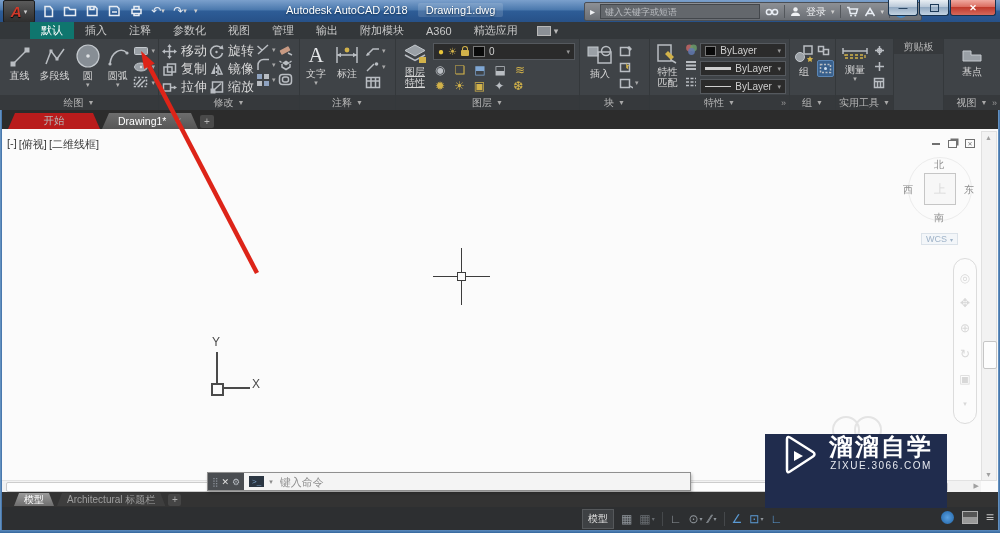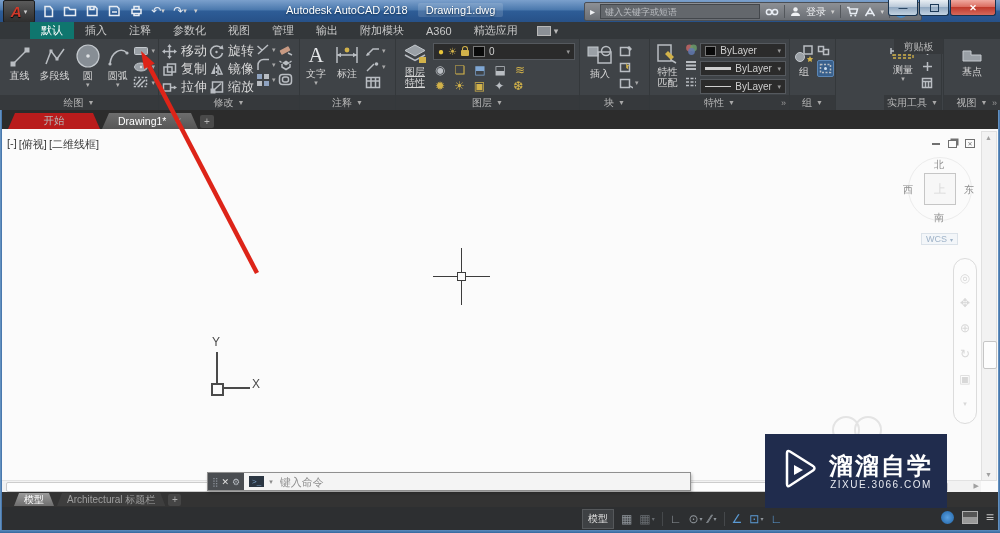--- a/index.html
+++ b/index.html
@@ -147,21 +147,21 @@
   .sbsep{width:1px;height:14px;background:#45484b;}
   .sbright{position:absolute;right:6px;top:3px;display:flex;align-items:center;gap:8px;}
   .sbbadge{width:13px;height:13px;border-radius:50%;background:radial-gradient(#5aa0e0,#1f62a5);}
   .cleanscreen{width:14px;height:11px;border:1px solid #b0b0b0;background:linear-gradient(#555 50%,#9a9a9a 50%);}
   .hamb{color:#c0c0c0;font-size:14px;line-height:14px;}
   .bottomedge{position:absolute;left:0;top:530px;width:1000px;height:3px;
     background:linear-gradient(#5c8cbe,#35669c);}
   .sideedge{position:absolute;top:110px;width:2px;height:420px;background:linear-gradient(90deg,#6f9cc8,#3c6ca4);z-index:5;}
   
   .watermark{position:absolute;left:765px;top:434px;width:182px;height:74px;background:#202c4d;z-index:70;
-    display:flex;align-items:center;justify-content:center;gap:10px;}
+    display:flex;align-items:flex-start;justify-content:center;gap:10px;}
   .wm-logo svg{stroke:#fff;fill:none;stroke-width:2.5;stroke-linejoin:round;}
   .wm-text{display:flex;flex-direction:column;align-items:center;}
   .wm-title{color:#fff;font-size:24px;font-weight:bold;letter-spacing:2px;line-height:26px;}
   .wm-site{color:#e8eaf0;font-size:10px;letter-spacing:1.5px;text-transform:uppercase;}
   
   #arrow-svg{position:absolute;left:0;top:0;width:1000px;height:533px;z-index:60;pointer-events:none;}
 </style>
 </head>
 <body>
 
@@ -633,21 +633,21 @@
               </svg>
             </span>
         </div>
       </div>
       <div class="plabel">
           <span>组</span>
           <span class="dd">▼</span>
         </div>
     </div>
 
-    <div class="panel" style="left:836px;width:58px;margin-left:48px;">
+    <div class="panel" style="left:836px;width:58px;">
       <div class="ptools">
         <div class="bb" style="width:32px;">
           <svg width="28" height="20">
               <path class="ic" d="M2 8 H26 M2 5 V11 M26 5 V11"></path>
               <path d="M4 12 h20 v3 h-20 z" fill="none" stroke="#d2b24a" stroke-width="1.3" stroke-dasharray="3 2"></path>
             </svg>
           <span class="blabel">测量</span>
           <span class="dd">▾</span>
         </div>
         <div class="mini-col">

